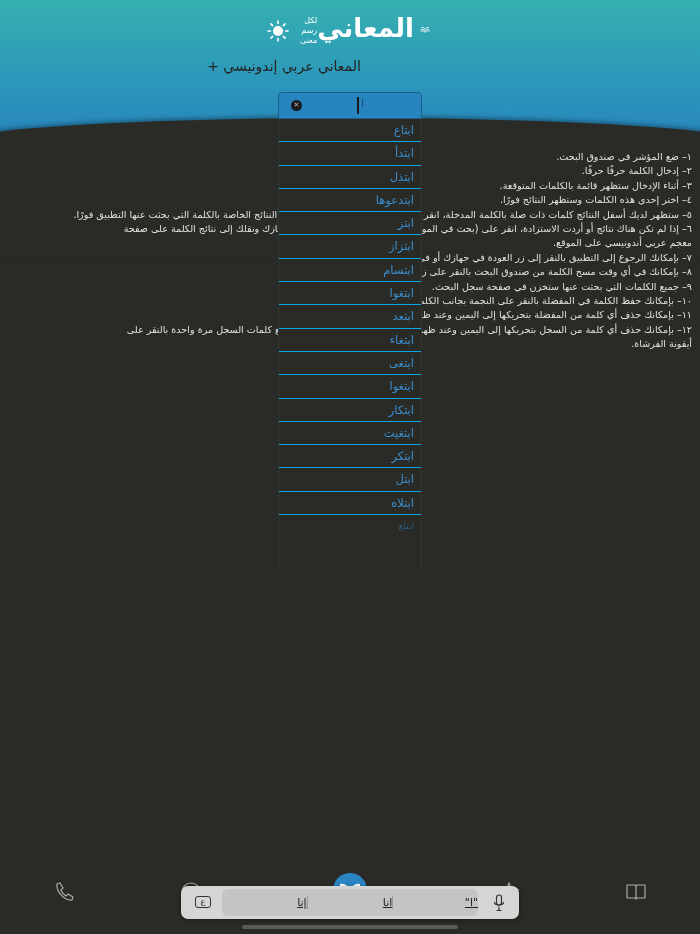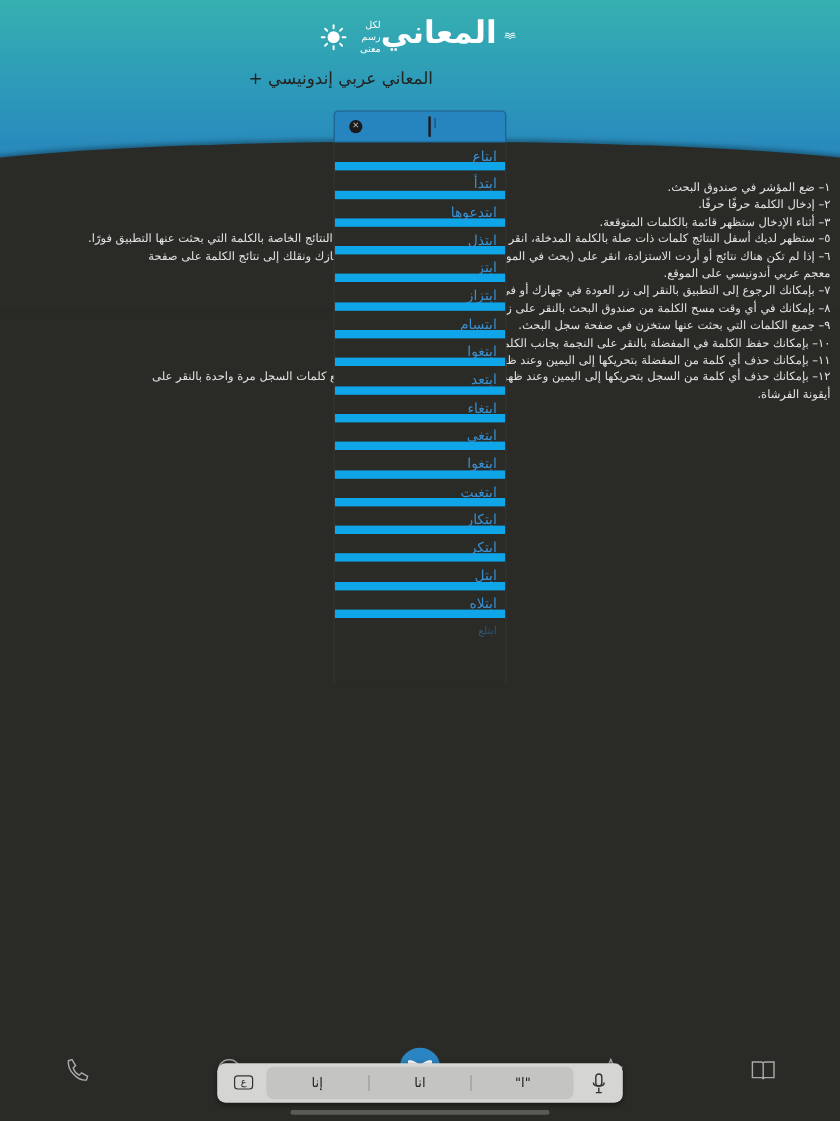--- a/index.html
+++ b/index.html
@@ -44,41 +44,41 @@
   .clear-btn {
     position: absolute; left: 12px; top: 7px; width: 11px; height: 11px; border-radius: 50%;
     background: #1a1a1a; color: #bbb; font-size: 7px; line-height: 11px; text-align: center;
   }
   .dropdown {
     position: absolute; top: 119px; left: 278px; width: 144px; height: 452px;
     background: #2a2a26; z-index: 5; overflow: hidden;
     border-left: 1px solid #353530; border-right: 1px solid #353530;
   }
   .suggestion {
-    height: 23.3px; border-bottom: 7px solid #0ea5e9; text-align: right; padding-right: 7px;
+    height: 23.3px; border-bottom: 1px solid #0ea5e9; text-align: right; padding-right: 7px;
     font-size: 11.5px; line-height: 22px; color: #3a8fd0; direction: rtl;
   }
   .suggestion.faded { color: #2c5878; border-bottom: none; font-size: 9px; }
   .instructions {
     position: absolute; top: 150px; right: 8px; width: 690px; direction: rtl; z-index: 3;
     font-size: 9.6px; line-height: 14.4px; color: #e2e2e2; text-align: right;
   }
   .instructions div { white-space: nowrap; }
   .tabbar { position: absolute; left: 0; top: 866px; width: 700px; height: 68px; z-index: 4; }
   .tab-icon { position: absolute; }
   .kb-bar {
     position: absolute; left: 181px; top: 886px; width: 338px; height: 33px;
     background: #d5d5d3; border-radius: 7px; z-index: 10;
     box-shadow: 0 1px 4px rgba(0,0,0,0.4);
   }
   .kb-inner {
     position: absolute; left: 41px; top: 3px; width: 256px; height: 27px;
     background: #c4c4c2; border-radius: 6px; display: flex; align-items: center;
   }
-  .kb-sugg { flex: 1; text-align: center; font-size: 11px; color: #222; direction: rtl; }
+  .kb-sugg { flex: 1; text-align: right; font-size: 11px; color: #222; direction: rtl; text-decoration: underline; }
   .kb-sep { width: 1px; height: 13px; background: #999; }
   .kb-lang {
     position: absolute; left: 14px; top: 10px; width: 16px; height: 12px; border: 1.3px solid #333;
     border-radius: 3px; font-size: 8px; line-height: 9px; text-align: center; color: #222;
   }
   .mic { position: absolute; right: 14px; top: 8px; width: 12px; height: 18px; }
   .home-indicator {
     position: absolute; left: 242px; top: 925px; width: 216px; height: 4px; border-radius: 2px;
     background: #5a5a56; z-index: 11;
   }
@@ -119,42 +119,43 @@
 
 <div class="search-box">
   <span class="clear-btn">✕</span>
   <span class="caret"></span>
   <span class="typed">ا</span>
 </div>
 
 <div class="dropdown">
   <div class="suggestion">ابتاع</div>
   <div class="suggestion">ابتدأ</div>
+  <div class="suggestion">ابتذل</div>
   <div class="suggestion">ابتدعوها</div>
-  <div class="suggestion">ابتذل</div>
   <div class="suggestion">ابتز</div>
   <div class="suggestion">ابتزاز</div>
   <div class="suggestion">ابتسام</div>
   <div class="suggestion">ابتغوا</div>
   <div class="suggestion">ابتعد</div>
   <div class="suggestion">ابتغاء</div>
   <div class="suggestion">ابتغى</div>
   <div class="suggestion">ابتغوا</div>
+  <div class="suggestion">ابتكار</div>
   <div class="suggestion">ابتغيت</div>
-  <div class="suggestion">ابتكار</div>
   <div class="suggestion">ابتكر</div>
   <div class="suggestion">ابتل</div>
   <div class="suggestion">ابتلاه</div>
   <div class="suggestion faded">ابتلع</div>
 </div>
 
 <div class="instructions">
   <div>١– ضع المؤشر في صندوق البحث.</div>
   <div>٢– إدخال الكلمة حرفًا حرفًا.</div>
   <div>٣– أثناء الإدخال ستظهر قائمة بالكلمات المتوقعة.</div>
+  <div>٤– اختر إحدى هذه الكلمات وستظهر النتائج فورًا.</div>
   <div>٥– ستظهر لديك أسفل النتائج كلمات ذات صلة بالكلمة المدخلة، انقر على أي كلمة منها وسيجلب التطبيق النتائج الخاصة بالكلمة التي بحثت عنها التطبيق فورًا.</div>
   <div>٦– إذا لم تكن هناك نتائج أو أردت الاستزادة، انقر على (بحث في الموقع) وسيفتح متصفح الإنترنت على جهازك ونقلك إلى نتائج الكلمة على صفحة</div>
   <div>معجم عربي أندونيسي على الموقع.</div>
   <div>٧– بإمكانك الرجوع إلى التطبيق بالنقر إلى زر العودة في جهازك أو في الأعلى.</div>
   <div>٨– بإمكانك في أي وقت مسح الكلمة من صندوق البحث بالنقر على زر المسح وإدخال كلمة أخرى.</div>
   <div>٩– جميع الكلمات التي بحثت عنها ستخزن في صفحة سجل البحث.</div>
   <div>١٠– بإمكانك حفظ الكلمة في المفضلة بالنقر على النجمة بجانب الكلمة.</div>
   <div>١١– بإمكانك حذف أي كلمة من المفضلة بتحريكها إلى اليمين وعند ظهور الزر انقر عليه.</div>
   <div>١٢– بإمكانك حذف أي كلمة من السجل بتحريكها إلى اليمين وعند ظهور الزر انقر عليه، ويمكنك حذف جميع كلمات السجل مرة واحدة بالنقر على</div>
   <div>أيقونة الفرشاة.</div>

